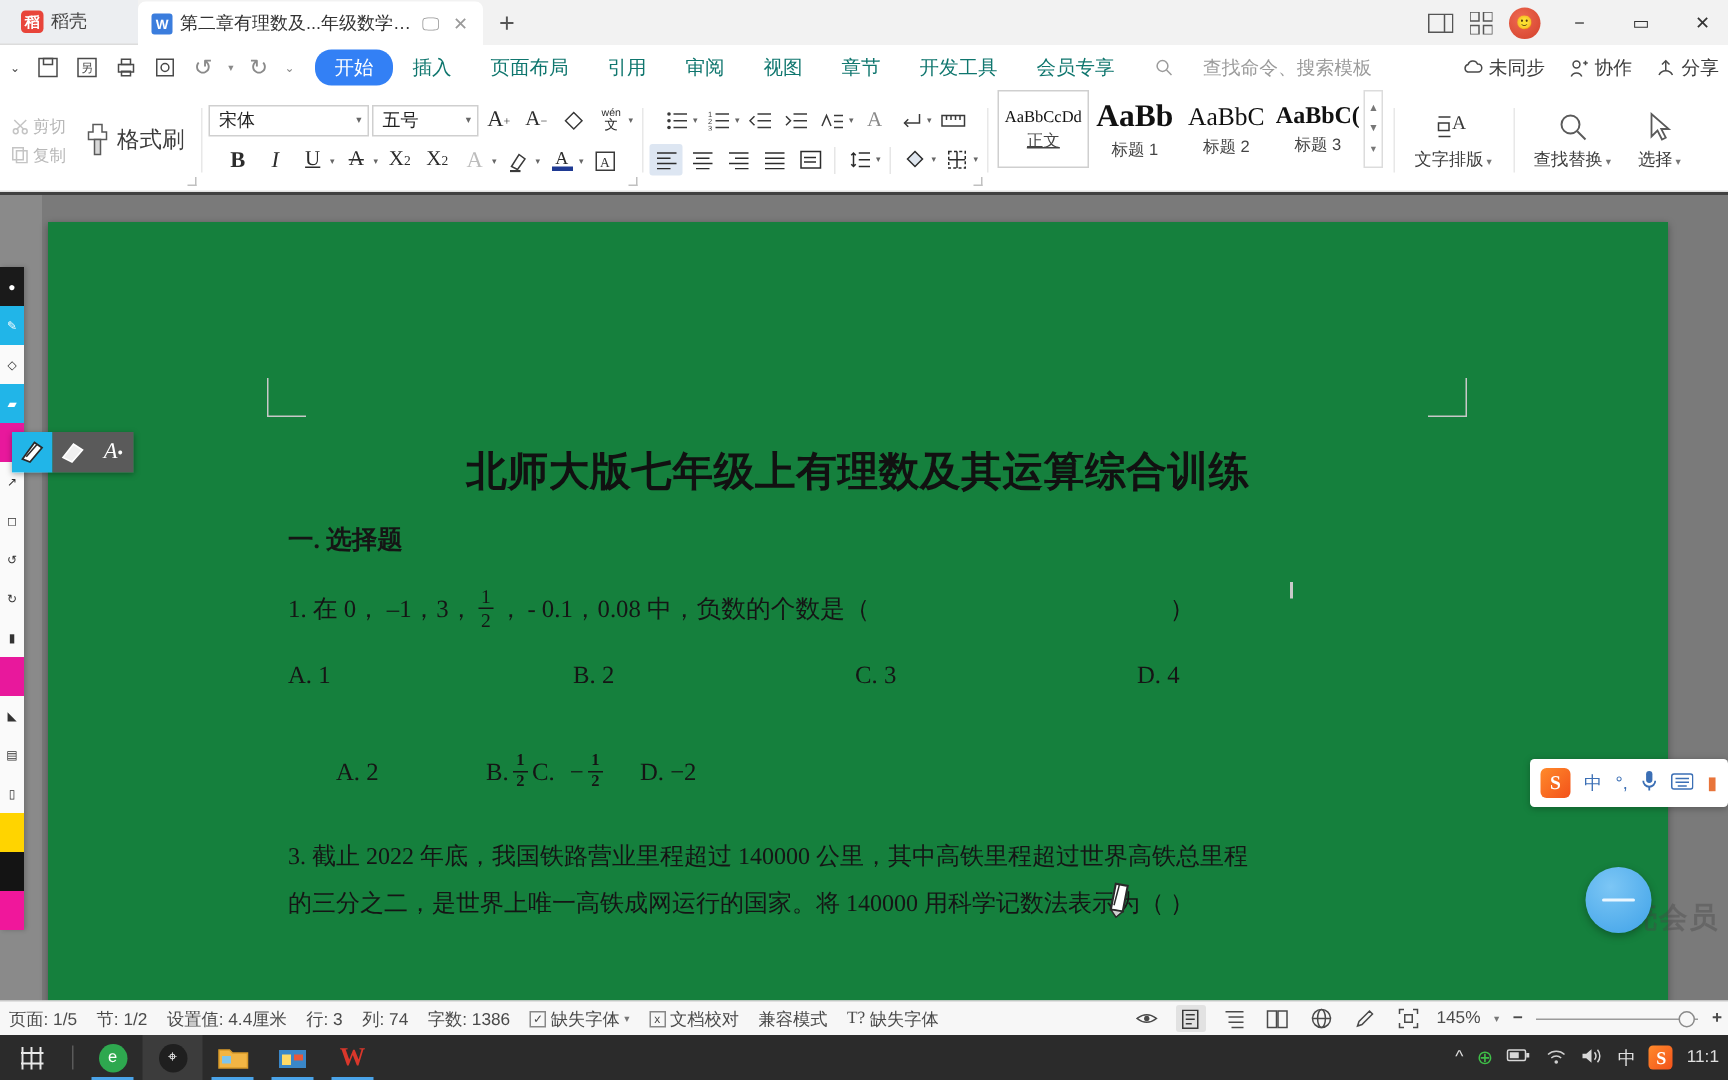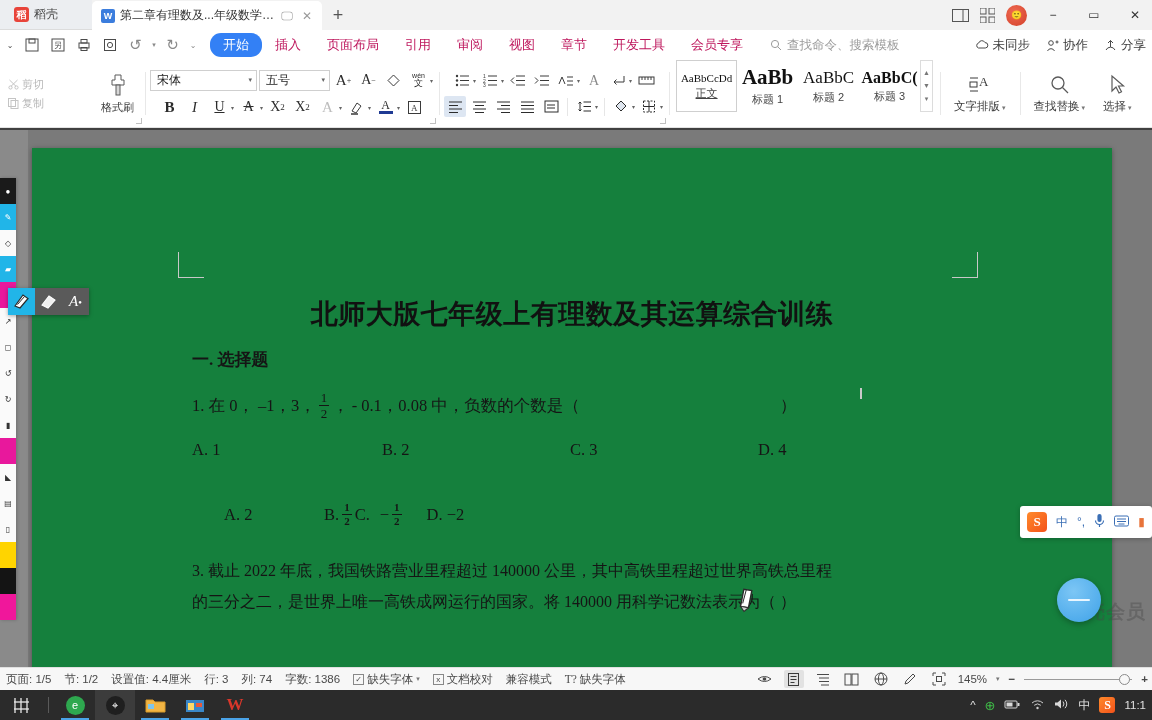--- a/index.html
+++ b/index.html
@@ -68,26 +68,26 @@
     height: 30px; background: #fff; display: flex; align-items: center;
     position: relative; padding-left: 2px;
   }
   .qat { display: flex; align-items: center; gap: 1px; padding-right: 6px; }
   .qbtn {
     width: 25px; height: 24px; display: flex; align-items: center;
     justify-content: center; color: #4a4a4a;
   }
   .menu-items { display: flex; align-items: center; gap: 0px; margin-left: 4px;}
   .mitem {
-    font-size: 13px; color: #be185d; padding: 3px 13px; border-radius: 11px;
+    font-size: 13px; color: #0f766e; padding: 3px 13px; border-radius: 11px;
     white-space: nowrap;
   }
   .mitem.active { background: #3380f5; color: #fff; font-weight: 400; }
   .searchbox {
-    display: flex; align-items: center; gap: 5px; margin-left: 14px;
+    display: flex; align-items: center; gap: 20px; margin-left: 14px;
     color: #9b9b9b; font-size: 12.5px;
   }
   .menubar-right {
     position: absolute; right: 6px; top: 0; height: 30px; display: flex;
     align-items: center; gap: 16px; font-size: 12.5px; color: #3c3c3c;
   }
   .mr-item { display: flex; align-items: center; gap: 4px; justify-content: center; }
 
   
   .ribbon {
@@ -102,22 +102,22 @@
   .grp-corner {
     position: absolute; right: 3px; bottom: 3px; width: 6px; height: 6px;
     border-right: 1px solid #c0c0c0; border-bottom: 1px solid #c0c0c0;
   }
 
   
   .clip-col { display: flex; flex-direction: column; justify-content: center;
     gap: 4px; padding: 0 3px; }
   .clip-item { display: flex; align-items: center; gap: 3px; font-size: 11px;
     color: #b8b8b8; }
-  .fmt-painter { display:flex; flex-direction:column; align-items:center; gap:1px;
-    padding: 0 6px; font-size: 11px; color: #3c3c3c; margin-left: 48px;}
+  .fmt-painter { display:flex; flex-direction:row; align-items:center; gap:1px;
+    padding: 0 6px; font-size: 15px; color: #3c3c3c;}
 
   
   .font-grp { display:flex; flex-direction:column; justify-content:center; gap:5px; }
   .frow { display: flex; align-items: center; gap: 2px; }
   .combo {
     height: 21px; border: 1px solid #cfcfcf; background: #fff;
     display: flex; align-items: center; justify-content: space-between;
     padding: 0 4px 0 6px; font-size: 12px; color: #222;
   }
   .combo .car { font-size: 7px; color: #666; }

